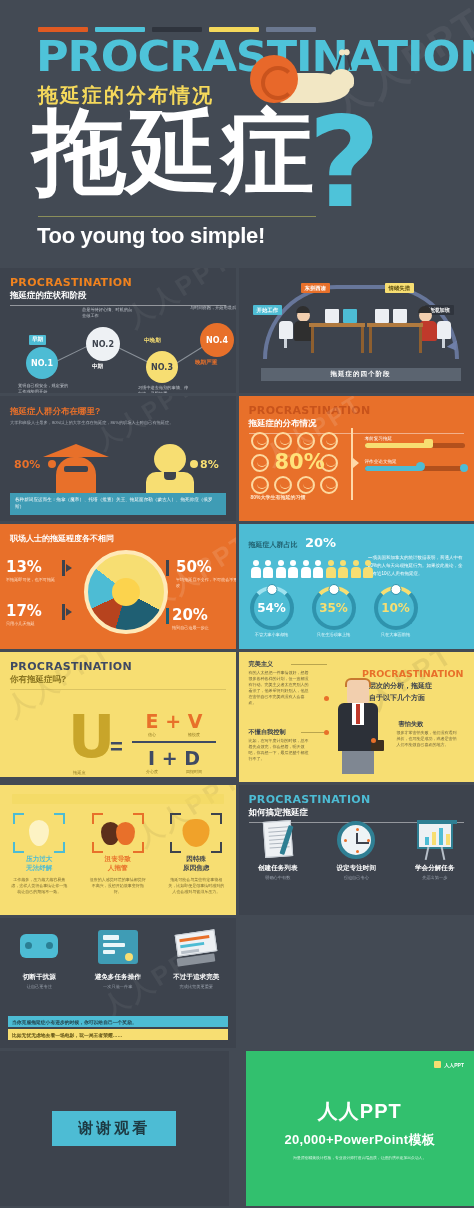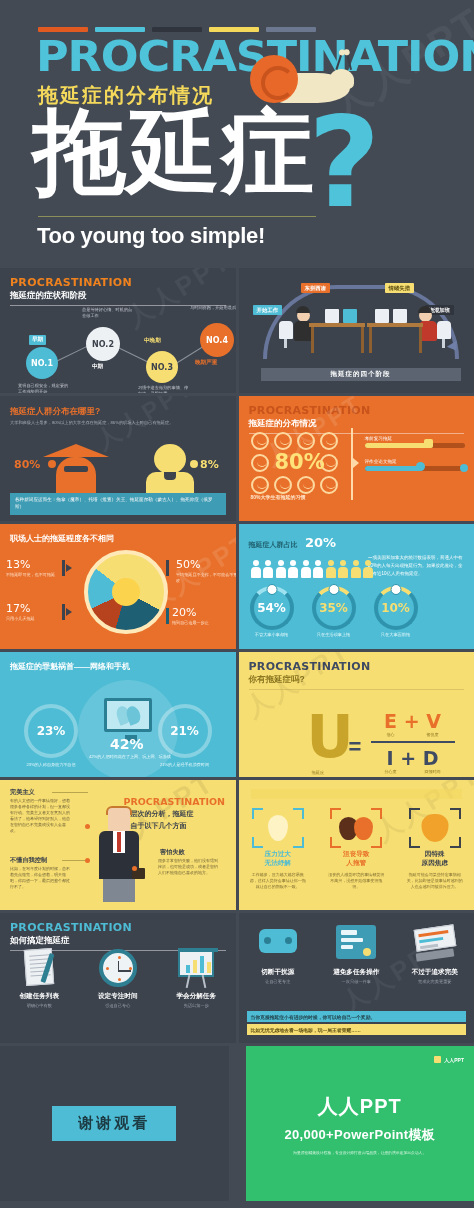--- a/index.html
+++ b/index.html
@@ -154,21 +154,21 @@
   .bar-knob { position:absolute; top:-4px; width:9px;height:9px; border-radius:2px; }
   .bar-end { position:absolute; right:-3px; top:-2px; width:8px;height:8px; border-radius:50%; }
 
   
   .pie { position:absolute; left:84px; top:26px; width:84px; height:84px; border-radius:50%;
     border:4px solid #ffe9b8;
     background:conic-gradient(#f7de72 0deg 118deg, #1f5f73 118deg 196deg, #b7431e 196deg 244deg, #4dbcd4 244deg 308deg, #f7de72 308deg 360deg); }
   .pie-hole { position:absolute; left:50%; top:50%; transform:translate(-50%,-50%);
     width:28px;height:28px; border-radius:50%; background:#fcd34d; }
   .pstat { position:absolute; width:62px; }
-  .pstat .pv { font-size:11px; font-weight:normal; font-family:"DejaVu Sans",sans-serif; color:#fff; }
+  .pstat .pv { font-size:15px; font-weight:bold; font-family:"DejaVu Sans",sans-serif; color:#fff; }
   .pstat .pd { font-size:4.1px; color:#ffe2cd; line-height:1.4; margin-top:1px; }
   .ptick { position:absolute; width:3px; height:16px; background:#3d434d; }
   .parrow{ position:absolute; width:0;height:0; border-top:4px solid transparent;
     border-bottom:4px solid transparent; }
 
   
   .ppl { position:absolute; left:12px; top:36px; display:flex; gap:2.5px; }
   .ppi { width:10px; height:18px; position:relative; }
   .ppi .h { position:absolute; left:2px; top:0; width:6px;height:6px; border-radius:50%; }
   .ppi .b { position:absolute; left:0; top:7px; width:10px;height:11px; border-radius:4px 4px 1px 1px; }
@@ -569,42 +569,20 @@
         <div class="dial">
           <div class="ring" style="border-top-color:#f7de72;">
               <span class="clk"></span>
               <span class="dv" style="color:#f7de72">10%</span>
             </div>
           <div class="dc">只在大事面前拖</div>
         </div>
       </div>
     </div>
 
-    <div class="cell c-teal">
-      <div class="t-cn cn-white" style="font-size:8px;">拖延症的罪魁祸首——网络和手机</div>
-      <div class="mon-wrap">
-        <div class="circ-big"></div>
-        <div class="monitor">
-          <div class="mon-leaf"></div>
-            <div class="mon-leaf b"></div>
-        </div>
-        <div class="mid42">42%</div>
-        <div class="mid-cap">42%的人把时间花在了上网、玩上网、玩游戏</div>
-
-        <div class="side-ring" style="left:14px;">
-          <span class="sv">23%</span>
-        </div>
-        <div class="side-cap" style="left:11px;top:90px;">23%的人称自身能力不自信</div>
-
-        <div class="side-ring" style="right:14px;">
-          <span class="sv">21%</span>
-        </div>
-        <div class="side-cap" style="right:11px;top:90px;">21%的人是经手机浪费时间</div>
-      </div>
-    </div>
 
     <div class="cell c-yellow">
       <div class="wm" style="top:10px;left:0px;font-size:26px;color:rgba(0,0,0,.06)">人人PPT</div>
       <div class="t-en en-navy">PROCRASTINATION</div>
       <div class="t-cn" style="color:#8a7520;">你有拖延症吗?</div>
       <div class="t-rule" style="background:#b9a54e;"></div>
       <div class="formula">
         <div class="bigU">U</div>
         <div class="uc">拖延度</div>
         <div class="eq">=</div>

